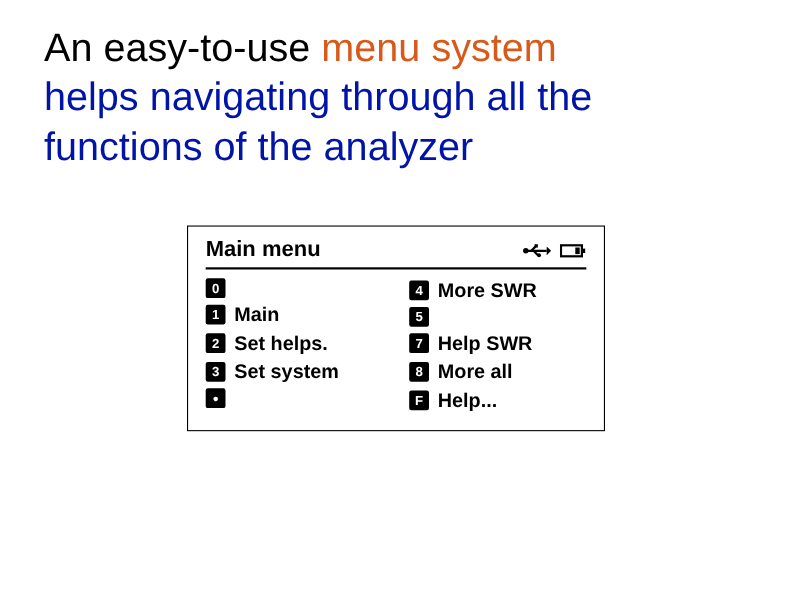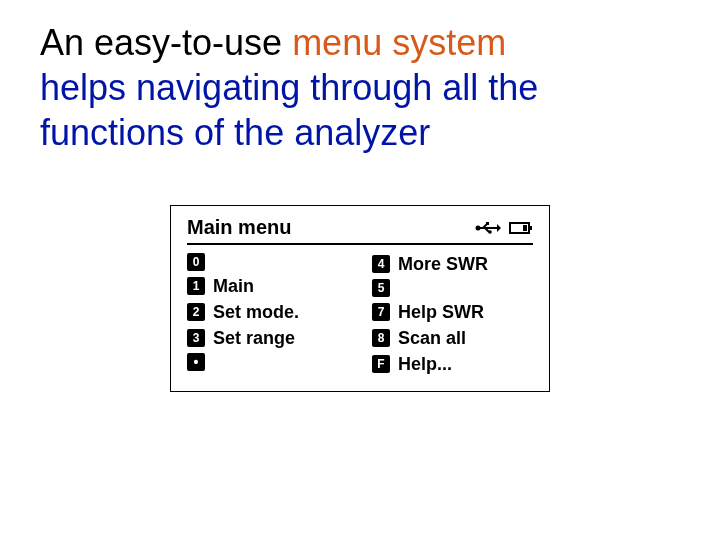--- a/index.html
+++ b/index.html
@@ -125,45 +125,45 @@
       <div class="menu-col">
         <div class="menu-item">
           <span class="keycap">0</span>
         </div>
         <div class="menu-item">
           <span class="keycap">1</span>
           <span>Main</span>
         </div>
         <div class="menu-item">
           <span class="keycap">2</span>
-          <span>Set mode.</span>
+          <span>Set helps.</span>
         </div>
         <div class="menu-item">
           <span class="keycap">3</span>
-          <span>Set range</span>
+          <span>Set system</span>
         </div>
         <div class="menu-item">
           <span class="keycap inverse-dot">•</span>
         </div>
       </div>
       <div class="menu-col">
         <div class="menu-item">
           <span class="keycap">4</span>
           <span>More SWR</span>
         </div>
         <div class="menu-item">
           <span class="keycap">5</span>
         </div>
         <div class="menu-item">
           <span class="keycap">7</span>
           <span>Help SWR</span>
         </div>
         <div class="menu-item">
           <span class="keycap">8</span>
-          <span>Scan all</span>
+          <span>More all</span>
         </div>
         <div class="menu-item">
           <span class="keycap">F</span>
           <span>Help...</span>
         </div>
       </div>
     </div>
   </div>
 </div>
 

